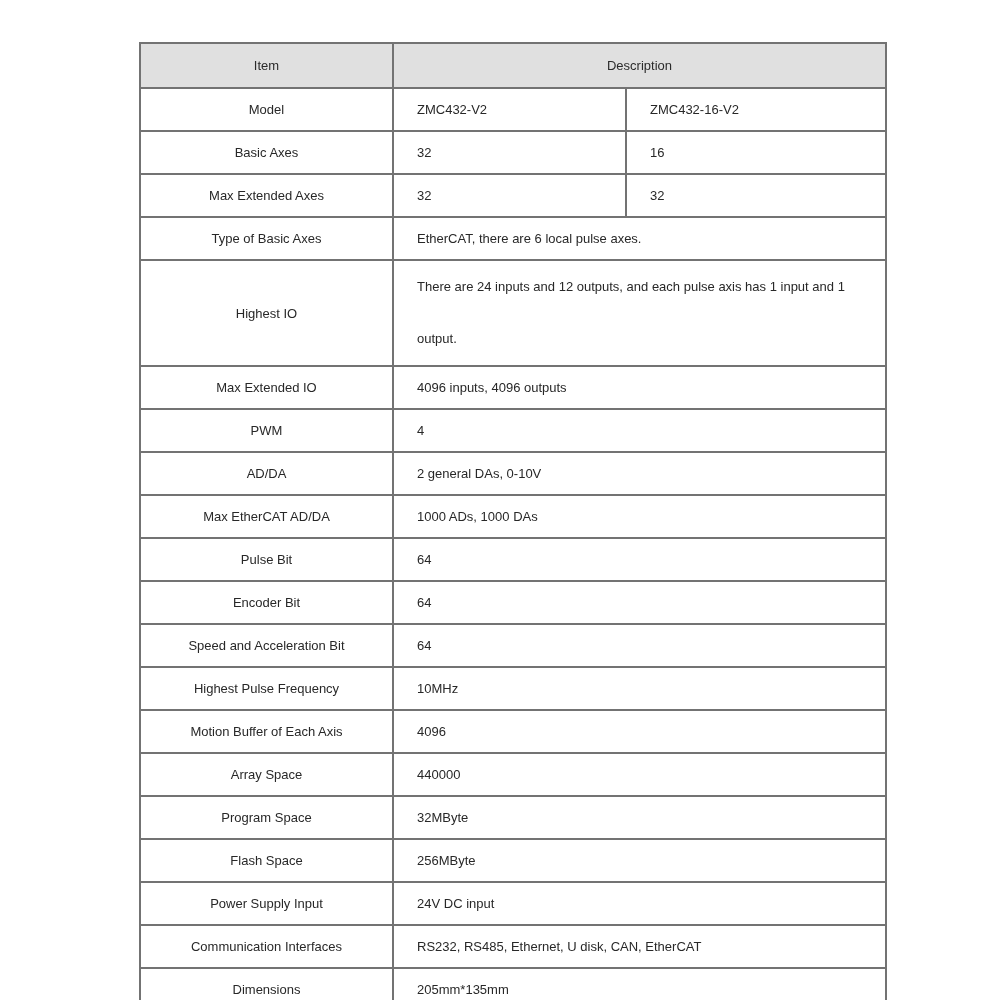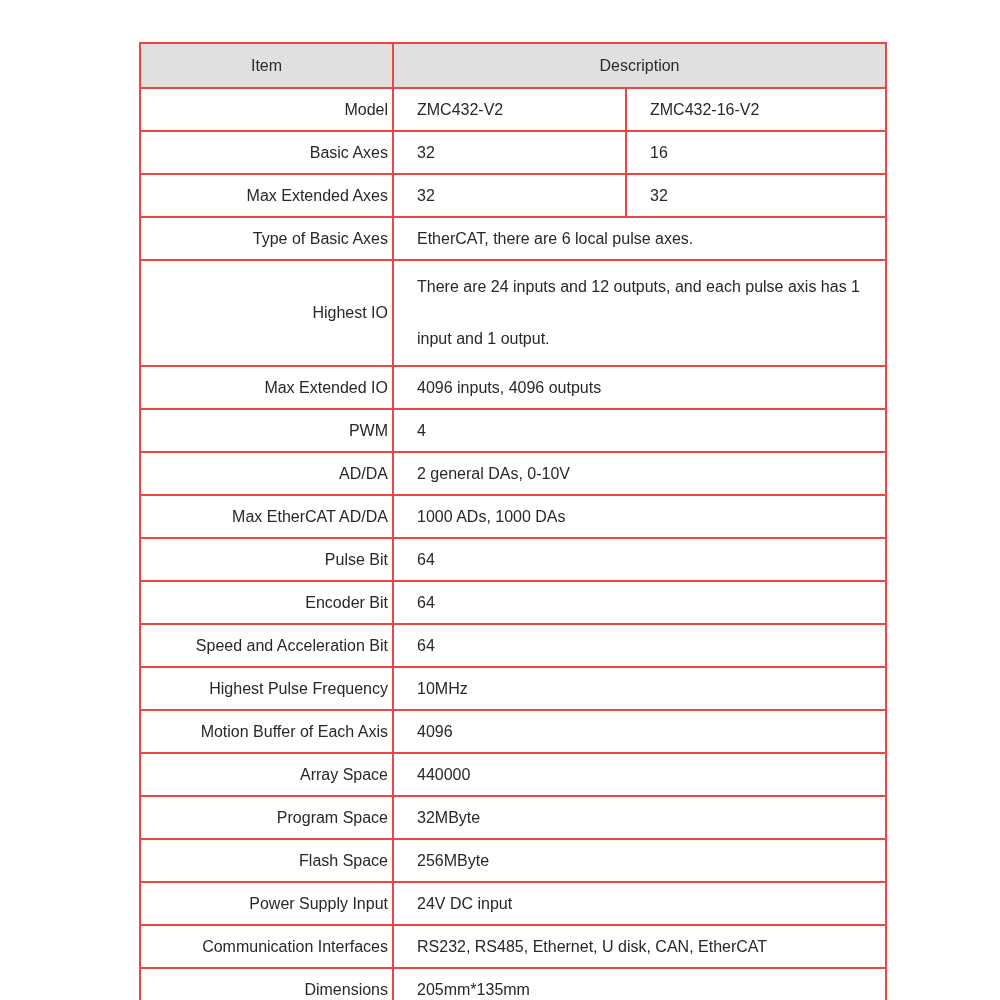--- a/index.html
+++ b/index.html
@@ -14,43 +14,43 @@
   .spec-table {
     position: absolute;
     left: 139px;
     top: 42px;
     width: 746px;
     border-collapse: collapse;
     table-layout: fixed;
   }
   .spec-table th,
   .spec-table td {
-    border: 2px solid #ef4444;
-    font-size: 16px;
+    border: 2px solid #737373;
+    font-size: 13px;
     font-weight: 400;
     vertical-align: middle;
     overflow: hidden;
   }
   .spec-table thead tr {
     height: 45px;
   }
   .spec-table thead th {
     background: #e0e0e0;
     text-align: center;
     font-weight: 400;
     color: #2b2b2b;
   }
   .spec-table tbody tr {
     height: 43px;
   }
   .spec-table tbody tr.tall {
     height: 85px;
   }
   .item-cell {
-    text-align: right;
+    text-align: center;
     padding: 0 4px;
   }
   .desc-cell {
     text-align: left;
     padding: 0 23px;
   }
   tr.tall .desc-cell {
     line-height: 52px;
   }
 </style>

